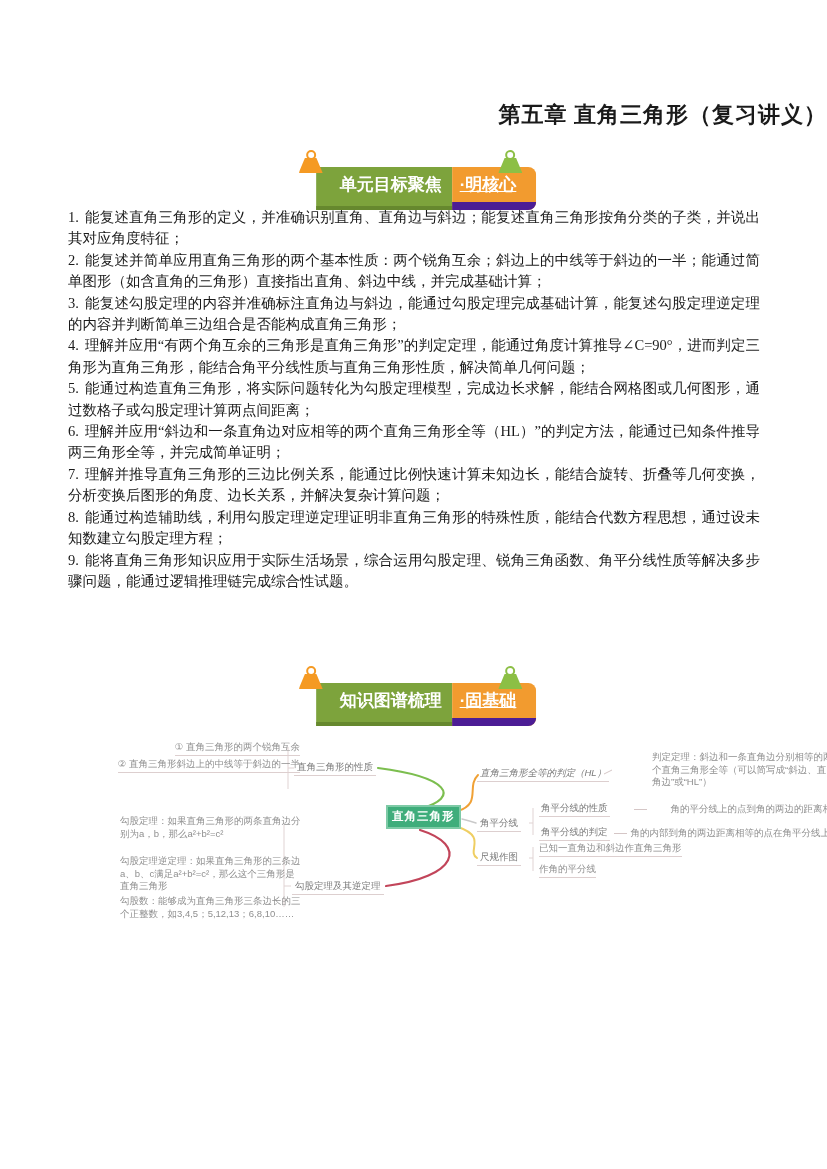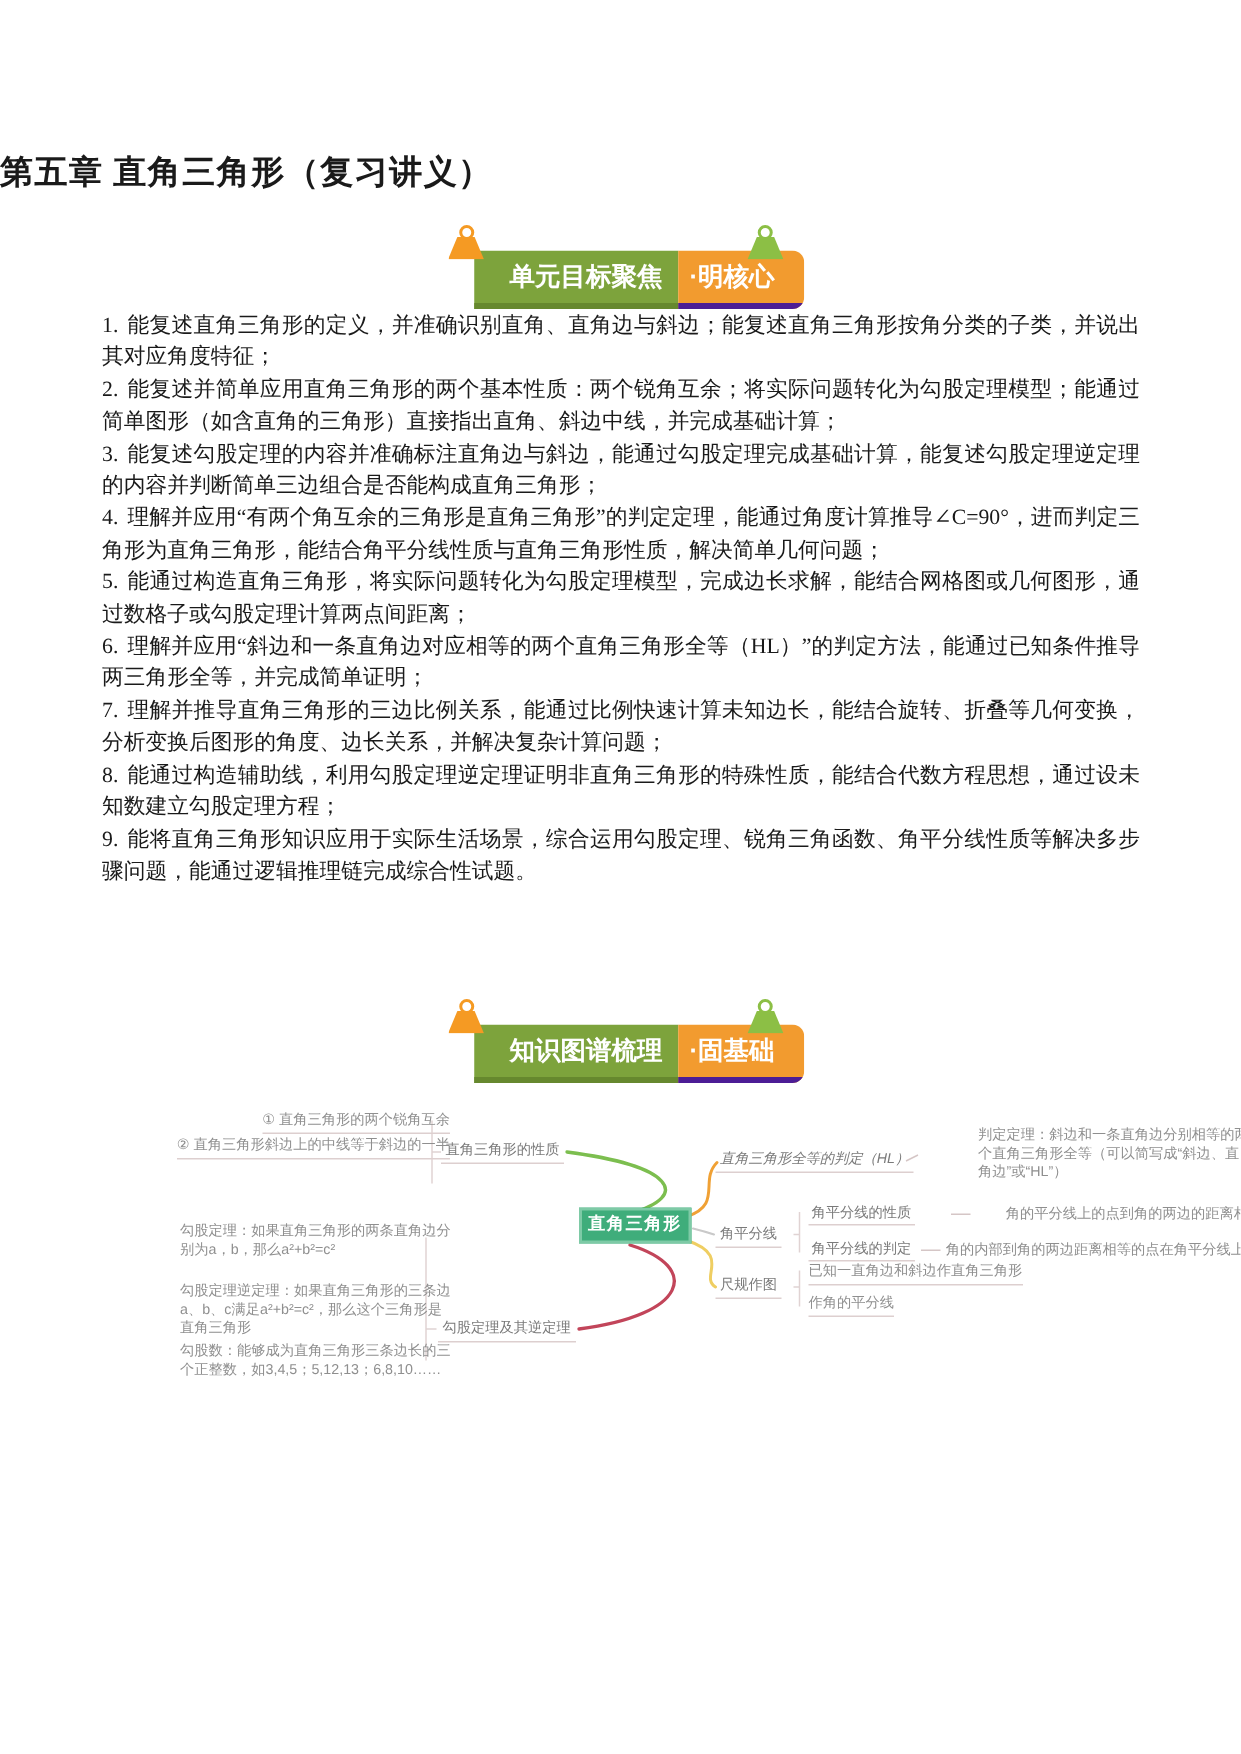--- a/index.html
+++ b/index.html
@@ -5,33 +5,33 @@
   * { margin:0; padding:0; box-sizing:border-box; }
   html,body { background:#ffffff; }
   body {
     width:827px; height:1169px; position:relative; overflow:hidden;
     font-family:"Liberation Serif","DejaVu Serif",serif;
     color:#1a1a1a;
   }
   
   .doc-title {
     position:absolute; top:100px; left:0; width:100%;
-    text-align:left; font-size:22px; font-weight:700; letter-spacing:1px;
+    text-align:right; font-size:22px; font-weight:700; letter-spacing:1px;
   }
   
   .banner-wrap { position:absolute; left:50%; transform:translateX(-50%); }
   .banner-wrap.b1 { top:167px; }
   .banner-wrap.b2 { top:683px; }
   .banner {
     display:flex; border-radius:8px; overflow:hidden;
     font-family:"Liberation Sans","DejaVu Sans",sans-serif;
     font-weight:700; font-size:17px; color:#ffffff; line-height:1;padding-left:25px;
   }
   .banner-left  { background:#7da33c; padding:9px 10px 9px 24px; border-bottom:4px solid #66882e; }
-  .banner-right { background:#f29b2f; padding:9px 20px 9px 8px;  border-bottom:4px solid #4c1d95; }
+  .banner-right { background:#f29b2f; padding:9px 20px 9px 8px;  border-bottom:8px solid #4c1d95;text-decoration:underline; }
   .clip { position:absolute; top:-17px; width:24px; z-index:2; }
   .clip-left  { left:8px;  color:#f59a23; }
   .clip-right { right:14px; color:#8cbf45; }
   .clip-ring {
     display:block; width:10px; height:10px; border:2.5px solid currentColor;
     border-radius:50%; margin:0 auto -2px auto; background:transparent;
   }
   .clip-body {
     display:block; height:15px; background:currentColor;
     clip-path:polygon(26% 0, 74% 0, 100% 100%, 0 100%);
@@ -82,21 +82,21 @@
     <span class="clip-body"></span>
   </div>
   <div class="banner">
     <span class="banner-left">单元目标聚焦</span>
     <span class="banner-right">·明核心</span>
   </div>
 </div>
 
 <div class="objectives">
   <p><span class="obj-num">1.</span><span>能复述直角三角形的定义，并准确识别直角、直角边与斜边；能复述直角三角形按角分类的子类，并说出其对应角度特征；</span></p>
-  <p><span class="obj-num">2.</span><span>能复述并简单应用直角三角形的两个基本性质：两个锐角互余；将实际问题转化为勾股定理模型；能通过简单图形（如含直角的三角形）直接指出直角、斜边中线，并完成基础计算；</span></p>
+  <p><span class="obj-num">2.</span><span>能复述并简单应用直角三角形的两个基本性质：两个锐角互余；斜边上的中线等于斜边的一半；能通过简单图形（如含直角的三角形）直接指出直角、斜边中线，并完成基础计算；</span></p>
   <p><span class="obj-num">3.</span><span>能复述勾股定理的内容并准确标注直角边与斜边，能通过勾股定理完成基础计算，能复述勾股定理逆定理的内容并判断简单三边组合是否能构成直角三角形；</span></p>
   <p><span class="obj-num">4.</span><span>理解并应用“有两个角互余的三角形是直角三角形”的判定定理，能通过角度计算推导∠C=90°，进而判定三角形为直角三角形，能结合角平分线性质与直角三角形性质，解决简单几何问题；</span></p>
   <p><span class="obj-num">5.</span><span>能通过构造直角三角形，将实际问题转化为勾股定理模型，完成边长求解，能结合网格图或几何图形，通过数格子或勾股定理计算两点间距离；</span></p>
   <p><span class="obj-num">6.</span><span>理解并应用“斜边和一条直角边对应相等的两个直角三角形全等（HL）”的判定方法，能通过已知条件推导两三角形全等，并完成简单证明；</span></p>
   <p><span class="obj-num">7.</span><span>理解并推导直角三角形的三边比例关系，能通过比例快速计算未知边长，能结合旋转、折叠等几何变换，分析变换后图形的角度、边长关系，并解决复杂计算问题；</span></p>
   <p><span class="obj-num">8.</span><span>能通过构造辅助线，利用勾股定理逆定理证明非直角三角形的特殊性质，能结合代数方程思想，通过设未知数建立勾股定理方程；</span></p>
   <p><span class="obj-num">9.</span><span>能将直角三角形知识应用于实际生活场景，综合运用勾股定理、锐角三角函数、角平分线性质等解决多步骤问题，能通过逻辑推理链完成综合性试题。</span></p>
 </div>
 
 <div class="banner-wrap b2">

